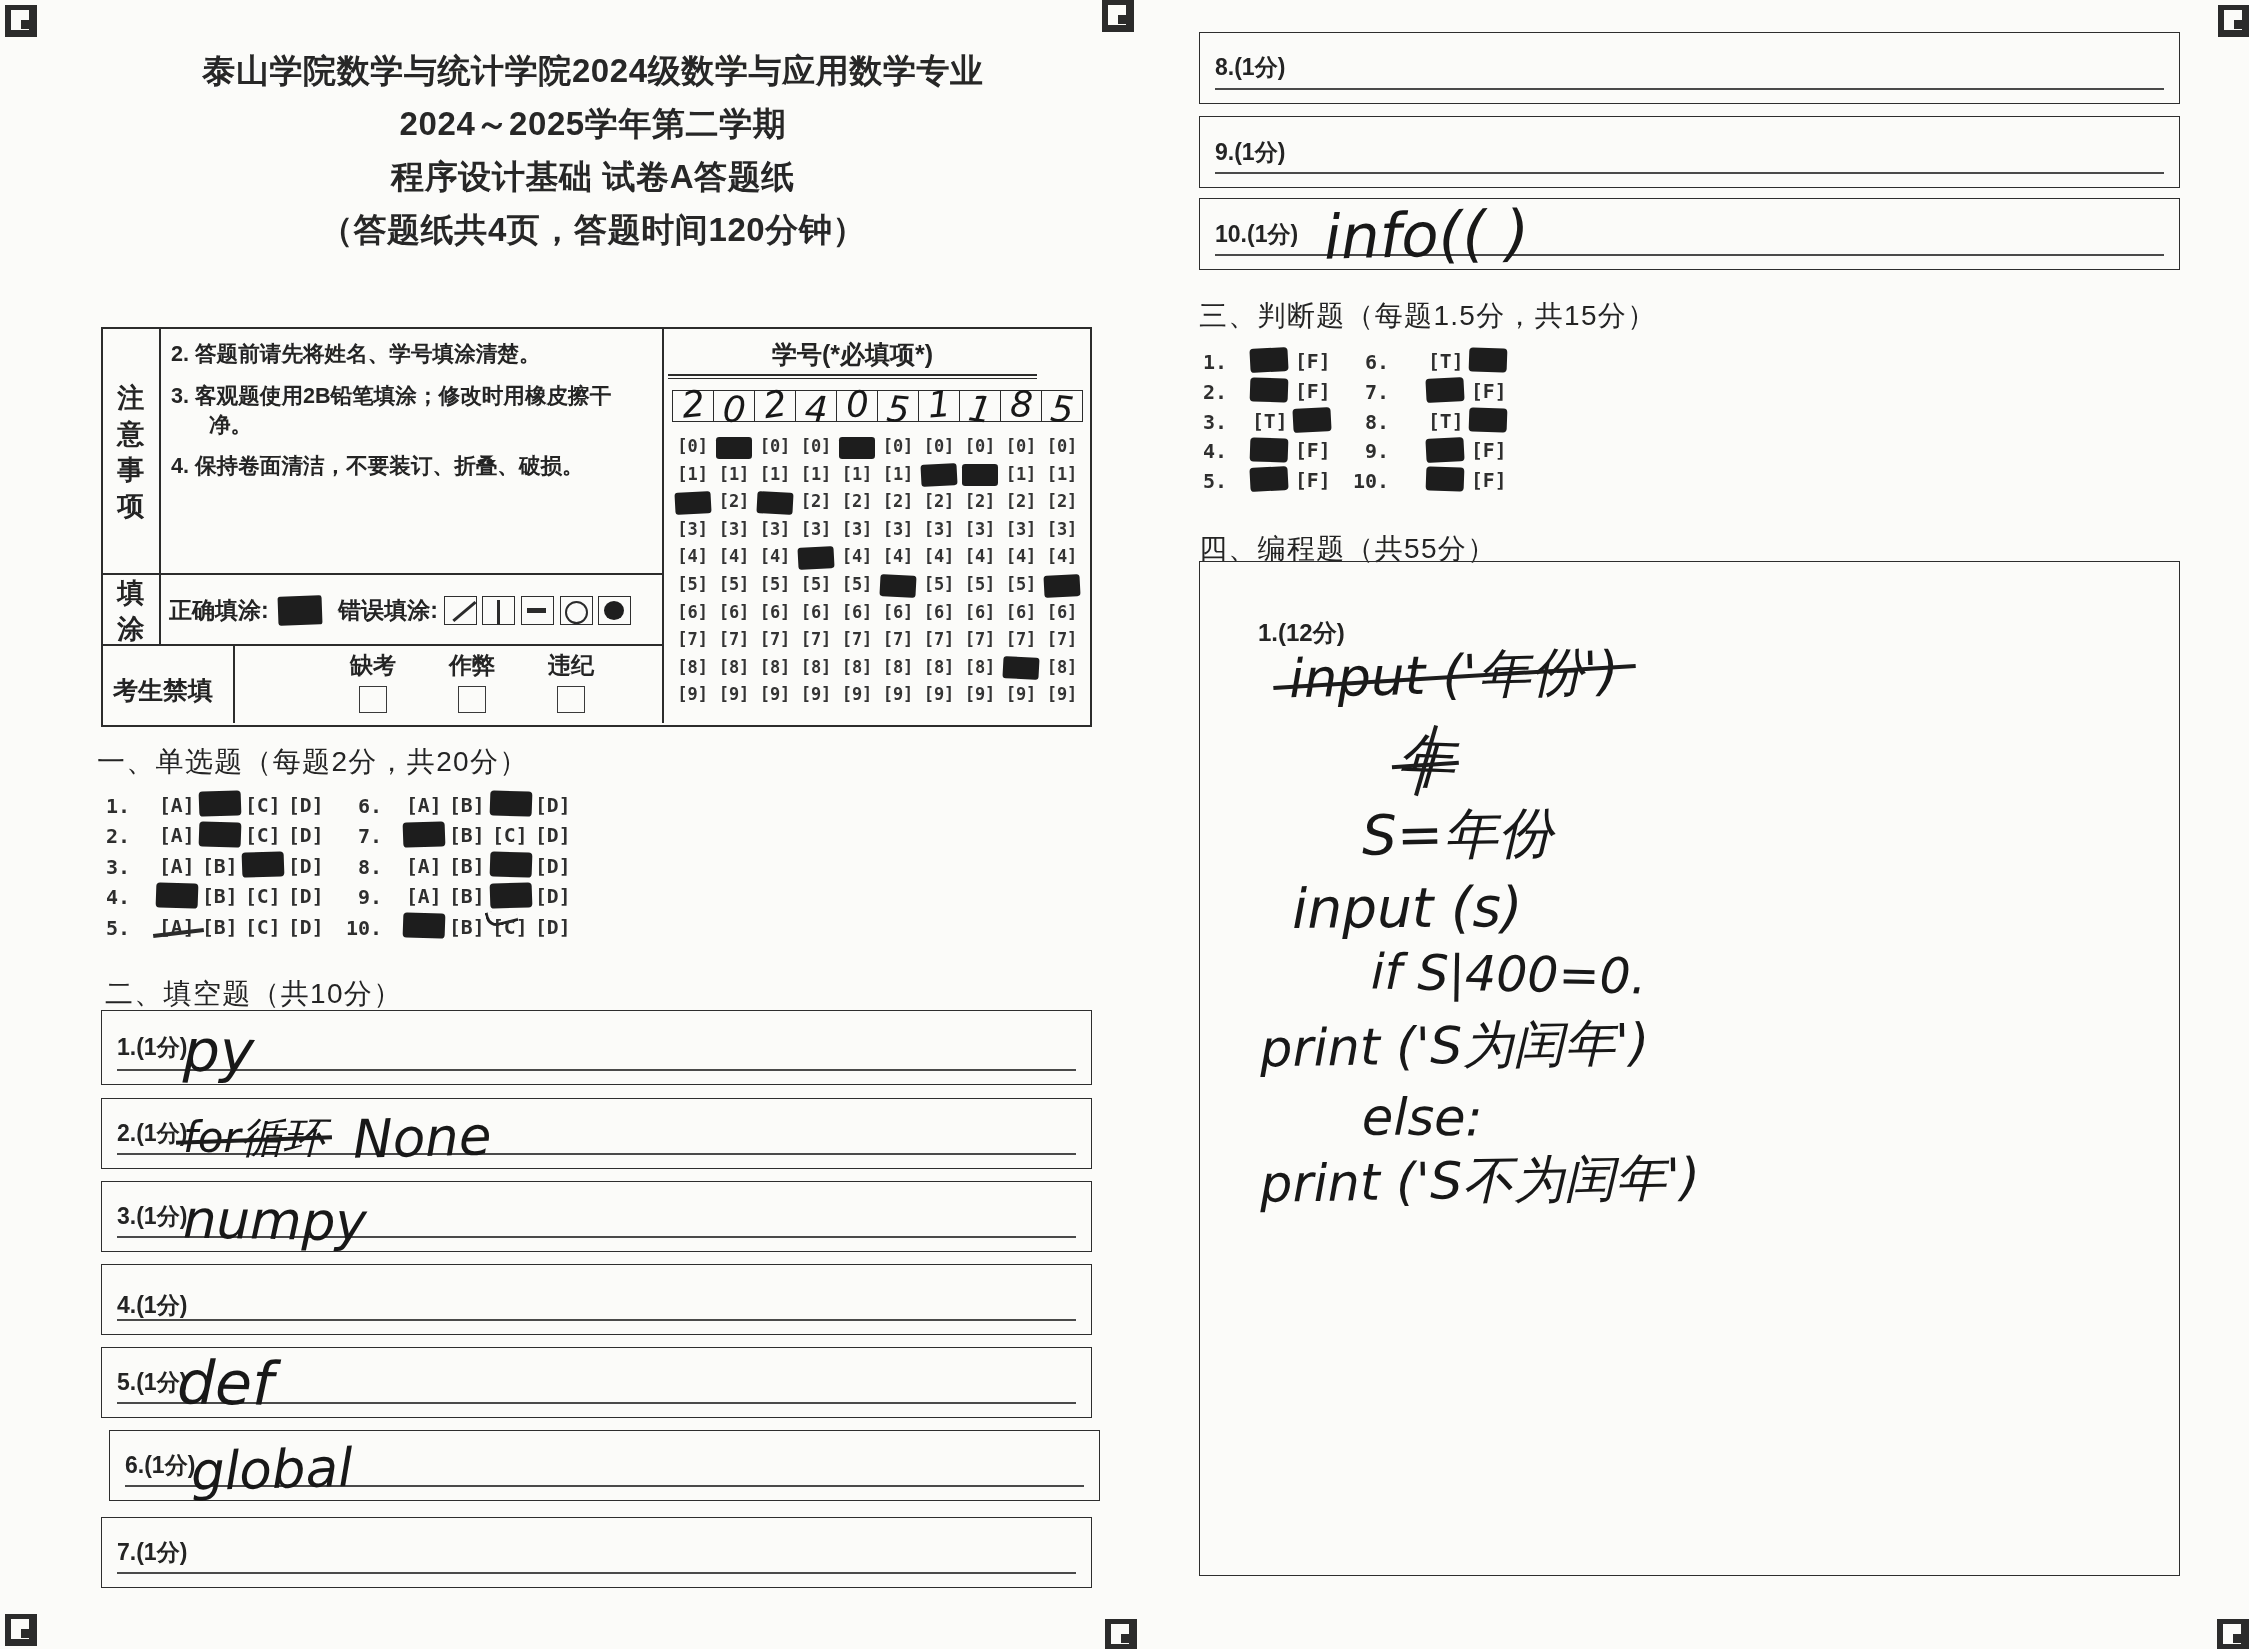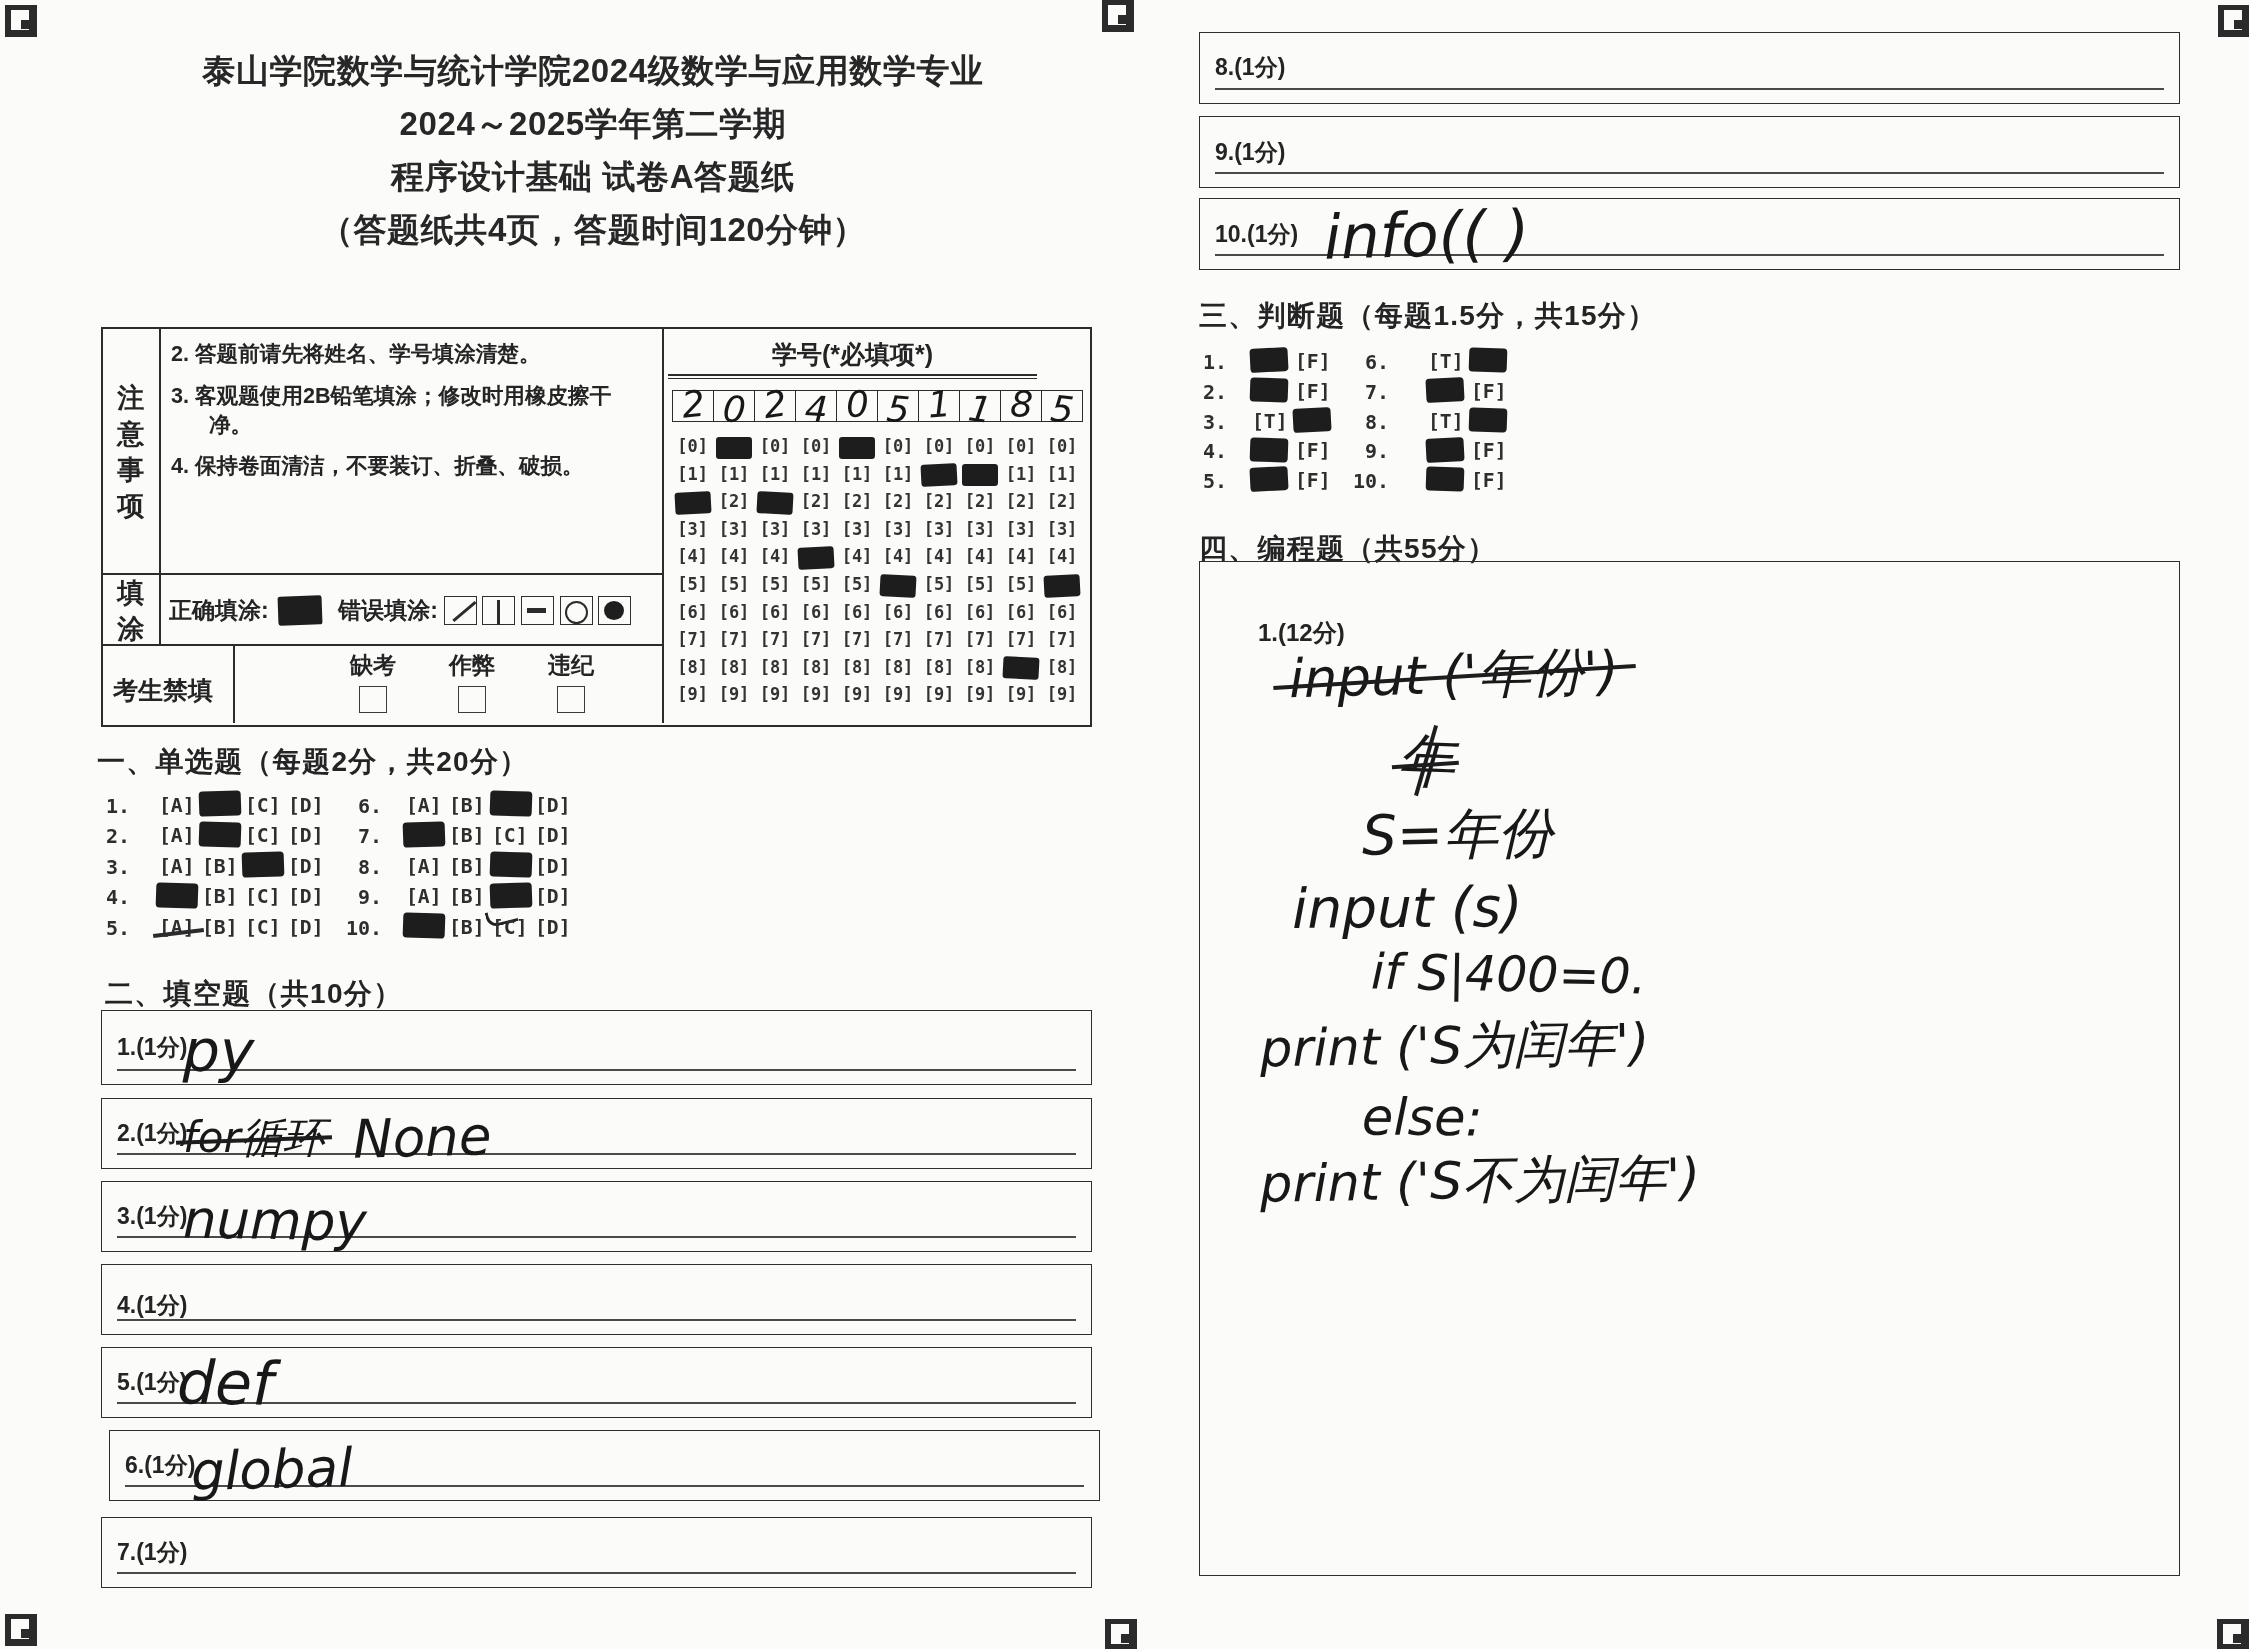--- a/index.html
+++ b/index.html
@@ -64,21 +64,21 @@
   .digit-cell:first-child { border-left:none; }
   .hw { font-family:"DejaVu Sans", sans-serif; font-style:italic; color:#181818;
     white-space:nowrap; }
   .hw-digit { font-size:36px; line-height:36px; }
   .bubble { position:absolute; width:36px; text-align:center;
     font-family:"DejaVu Sans Mono", monospace; font-size:17px; font-weight:700; color:#333; }
   .filled-bubble { position:absolute; width:36px; height:21.6px; background:#1d1d1d;
     border-radius:3.2px; }
 
   
-  .sec-heading { position:absolute; font-size:28px; font-weight:700; letter-spacing:1.3px;
+  .sec-heading { position:absolute; font-size:28px; font-weight:400; letter-spacing:1.3px;
     color:#242424; }
 
   
   .q-num { position:absolute; width:57px; text-align:right;
     font-family:"DejaVu Sans Mono", monospace; font-size:20px; font-weight:700; color:#2e2e2e; }
   .opt { position:absolute; font-family:"DejaVu Sans Mono", monospace; font-size:19.7px;
     font-weight:700; color:#2e2e2e; }
   .fill-rect { position:absolute; background:#1d1d1d; border-radius:3.8px; }
   .slash-line { position:absolute; background:#2b2b2b; }
   .scribble-tail { position:absolute; width:28px; height:12.7px; border:3.2px solid #222;

